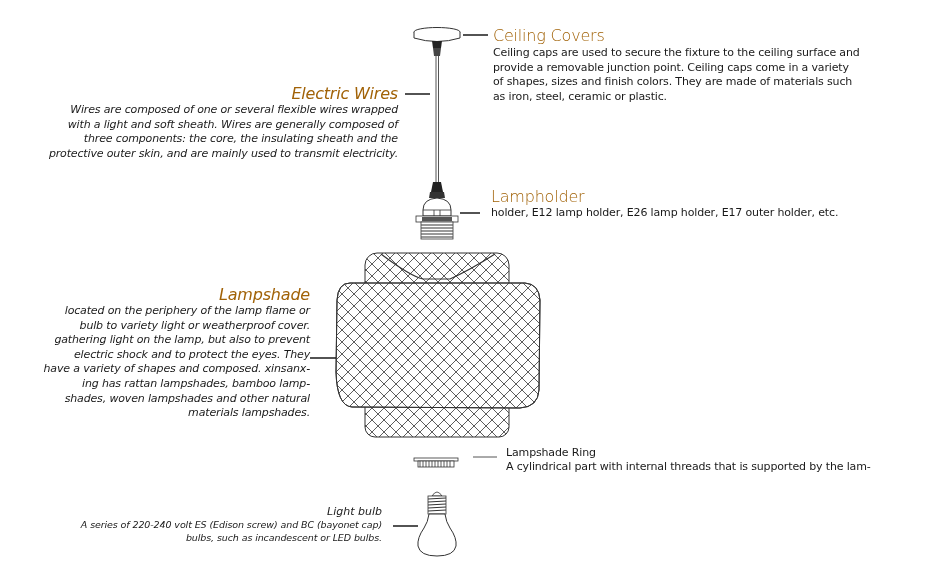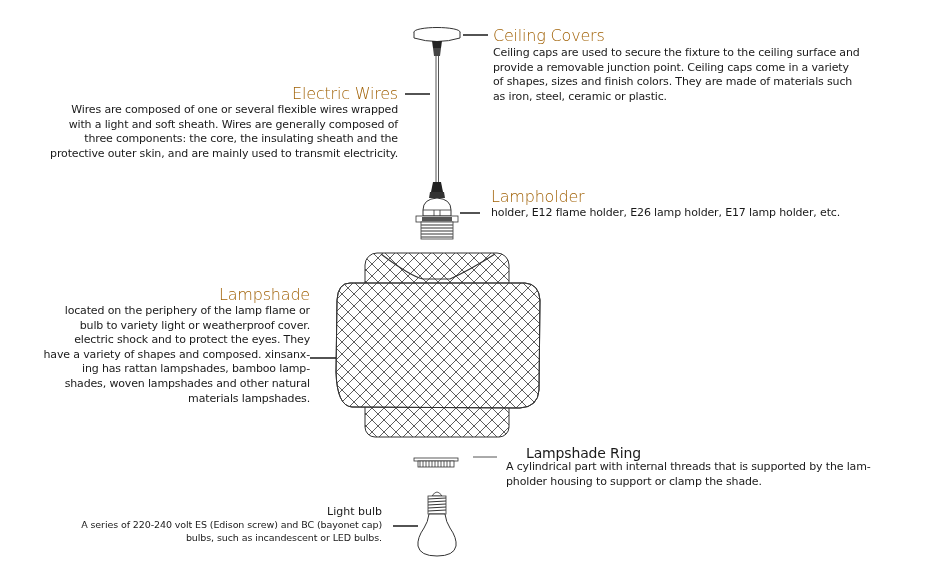--- a/index.html
+++ b/index.html
@@ -1,24 +1,24 @@
 <!DOCTYPE html>
 <html><head>
 <meta charset="utf-8">
 <style>
   html, body { margin: 0; padding: 0; background: #ffffff; }
   body { width: 930px; height: 570px; position: relative; overflow: hidden;
          font-family: "DejaVu Sans", sans-serif; color: #1a1a1a; }
   .label { position: absolute; }
   .title { font-size: 16px; font-weight: 300; line-height: 19px; color: #a16207; letter-spacing: -0.2px; }
   .desc { font-size: 11px; line-height: 14.6px; color: #1a1a1a; letter-spacing: -0.15px; }
-  .right { text-align: right; }
+  .right { text-align: right; font-style: italic; }
   .small-title { font-size: 11px; line-height: 13px; }
   .small-desc { font-size: 9.5px; line-height: 13px; letter-spacing: -0.1px; }
-  .ring-title { font-size: 14px; line-height: 14px; margin-left: 20px; }
+  .ring-title { font-size: 11px; line-height: 14px; }
   svg.art { position: absolute; left: 0; top: 0; }
 </style>
 </head>
 <body>
 
 <svg class="art" width="930" height="570" viewBox="0 0 930 570">
   <defs>
     <pattern id="mesh" width="12" height="12" patternUnits="userSpaceOnUse">
       <path d="M0 0 L12 12 M12 0 L0 12" stroke="#333" stroke-width="0.8"></path>
     </pattern>
@@ -100,42 +100,42 @@
     <div>Wires are composed of one or several flexible wires wrapped</div>
     <div>with a light and soft sheath. Wires are generally composed of</div>
     <div>three components: the core, the insulating sheath and the</div>
     <div>protective outer skin, and are mainly used to transmit electricity.</div>
   </div>
 </div>
 
 <div class="label" style="left:491px; top:187px; width:430px;">
   <div class="title">Lampholder</div>
   <div class="desc">
-    <div>holder, E12 flame holder, E26 lamp holder, E17 lamp holder, etc.</div>
+    <div>holder, E12 lamp holder, E26 lamp holder, E17 outer holder, etc.</div>
   </div>
 </div>
 
 <div class="label right" style="left:20px; top:285px; width:290px;">
   <div class="title">Lampshade</div>
   <div class="desc">
     <div>located on the periphery of the lamp flame or</div>
     <div>bulb to variety light or weatherproof cover.</div>
+    <div>gathering light on the lamp, but also to prevent</div>
     <div>electric shock and to protect the eyes. They</div>
     <div>have a variety of shapes and composed. xinsanx-</div>
     <div>ing has rattan lampshades, bamboo lamp-</div>
     <div>shades, woven lampshades and other natural</div>
     <div>materials lampshades.</div>
   </div>
 </div>
 
 <div class="label" style="left:506px; top:446px; width:410px;">
   <div class="desc ring-title">Lampshade Ring</div>
   <div class="desc">
     <div>A cylindrical part with internal threads that is supported by the lam-</div>
-    <div>pholder housing to support or clamp the shade.</div>
   </div>
 </div>
 
 <div class="label right" style="left:40px; top:505px; width:342px;">
   <div class="small-title">Light bulb</div>
   <div class="small-desc">
     <div>A series of 220-240 volt ES (Edison screw) and BC (bayonet cap)</div>
     <div>bulbs, such as incandescent or LED bulbs.</div>
   </div>
 </div>

